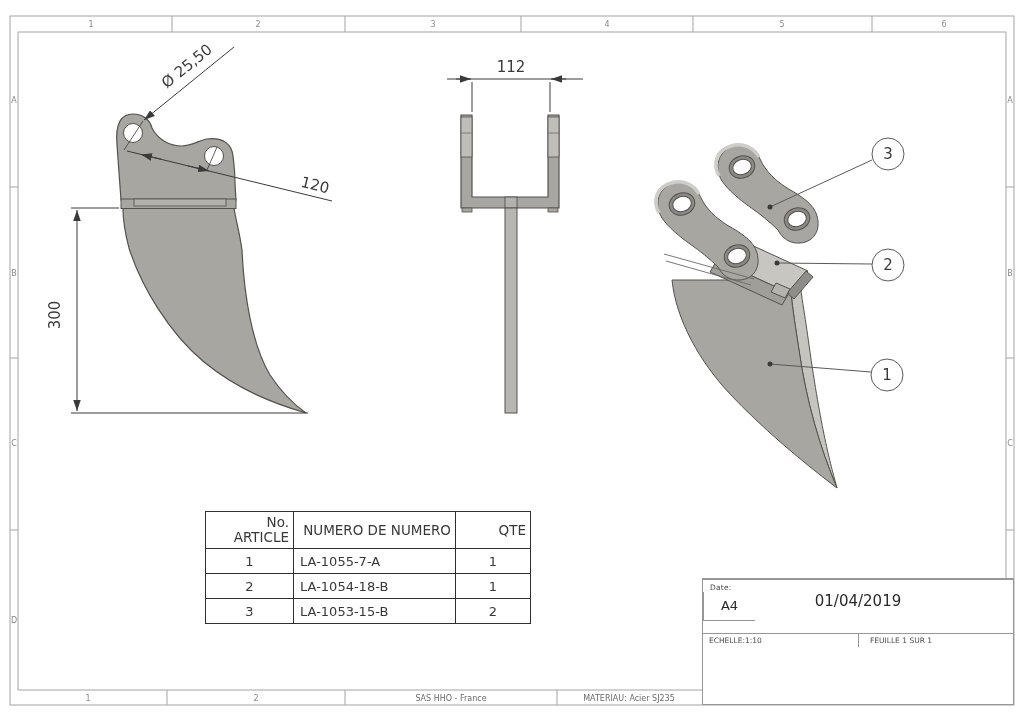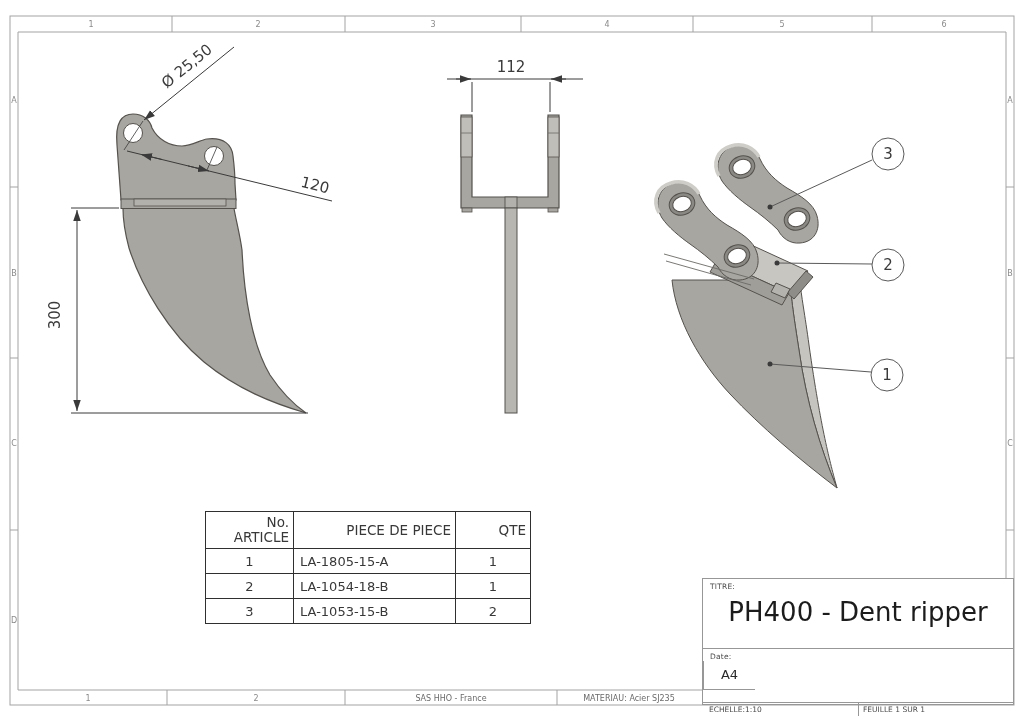--- a/index.html
+++ b/index.html
@@ -24,21 +24,21 @@
   .tb-title{position:absolute;left:0;right:0;top:18px;text-align:center;
        font-size:26px;color:#1c1c1c;white-space:nowrap;}
   .tb-row2{position:relative;height:41px;border-top:1px solid #979797;display:flex;flex-direction:column;}
   .tb-date{position:relative;flex:1;}
   .tb-datevalue{position:absolute;left:0;right:0;top:12px;text-align:center;font-size:15px;color:#2a2a2a;}
   .tb-a4{position:relative;width:52px;border-left:1px solid #979797;box-sizing:border-box;}
   .tb-a4-inner{height:28px;line-height:28px;text-align:center;font-size:13px;
        border-bottom:1px solid #979797;color:#2a2a2a;}
   .tb-row3{height:13px;border-top:1px solid #979797;display:flex;font-size:7.5px;color:#4a4a4a;margin-top:12px;}
   .tb-scale{width:155px;line-height:13px;padding-left:6px;box-sizing:border-box;}
-  .tb-sheet{flex:1;line-height:13px;padding-left:4px;border-left:1px solid #979797;}
+  .tb-sheet{flex:1;line-height:13px;padding-left:11px;border-left:1px solid #979797;}
 </style>
 </head>
 <body>
 
 <div id="sheet">
 
 <svg id="linework" width="1024" height="724" viewBox="0 0 1024 724">
   <defs>
     <marker id="arrow" viewBox="0 0 10 10" refX="10" refY="5" markerWidth="11" markerHeight="11" orient="auto-start-reverse">
       <path d="M0,1.6 L10,5 L0,8.4 Z" fill="#3a3a3a"></path>
@@ -198,51 +198,48 @@
 <table class="bom">
   <colgroup>
         <col style="width:88px">
         <col style="width:162px">
         <col style="width:75px">
       </colgroup>
   <thead>
     <tr>
       <th>No.
 ARTICLE</th>
-      <th>PIECE DE PIECE</th>
+      <th>NUMERO DE NUMERO</th>
       <th>QTE</th>
     </tr>
   </thead>
   <tbody>
     <tr>
       <td>1</td>
-      <td class="l">LA-1805-15-A</td>
+      <td class="l">LA-1055-7-A</td>
       <td>1</td>
     </tr>
     <tr>
       <td>2</td>
       <td class="l">LA-1054-18-B</td>
       <td>1</td>
     </tr>
     <tr>
       <td>3</td>
       <td class="l">LA-1053-15-B</td>
       <td>2</td>
     </tr>
   </tbody>
 </table>
 
 <div class="titleblock">
-  <div class="tb-row1">
-    <span class="tb-label">TITRE:</span>
-    <div class="tb-title">PH400 - Dent ripper</div>
-  </div>
   <div class="tb-row2">
     <div class="tb-date">
       <span class="tb-label">Date:</span>
+      <div class="tb-datevalue">01/04/2019</div>
     </div>
     <div class="tb-a4">
       <div class="tb-a4-inner">A4</div>
     </div>
   </div>
   <div class="tb-row3">
     <div class="tb-scale">ECHELLE:1:10</div>
     <div class="tb-sheet">FEUILLE 1 SUR 1</div>
   </div>
 </div>

